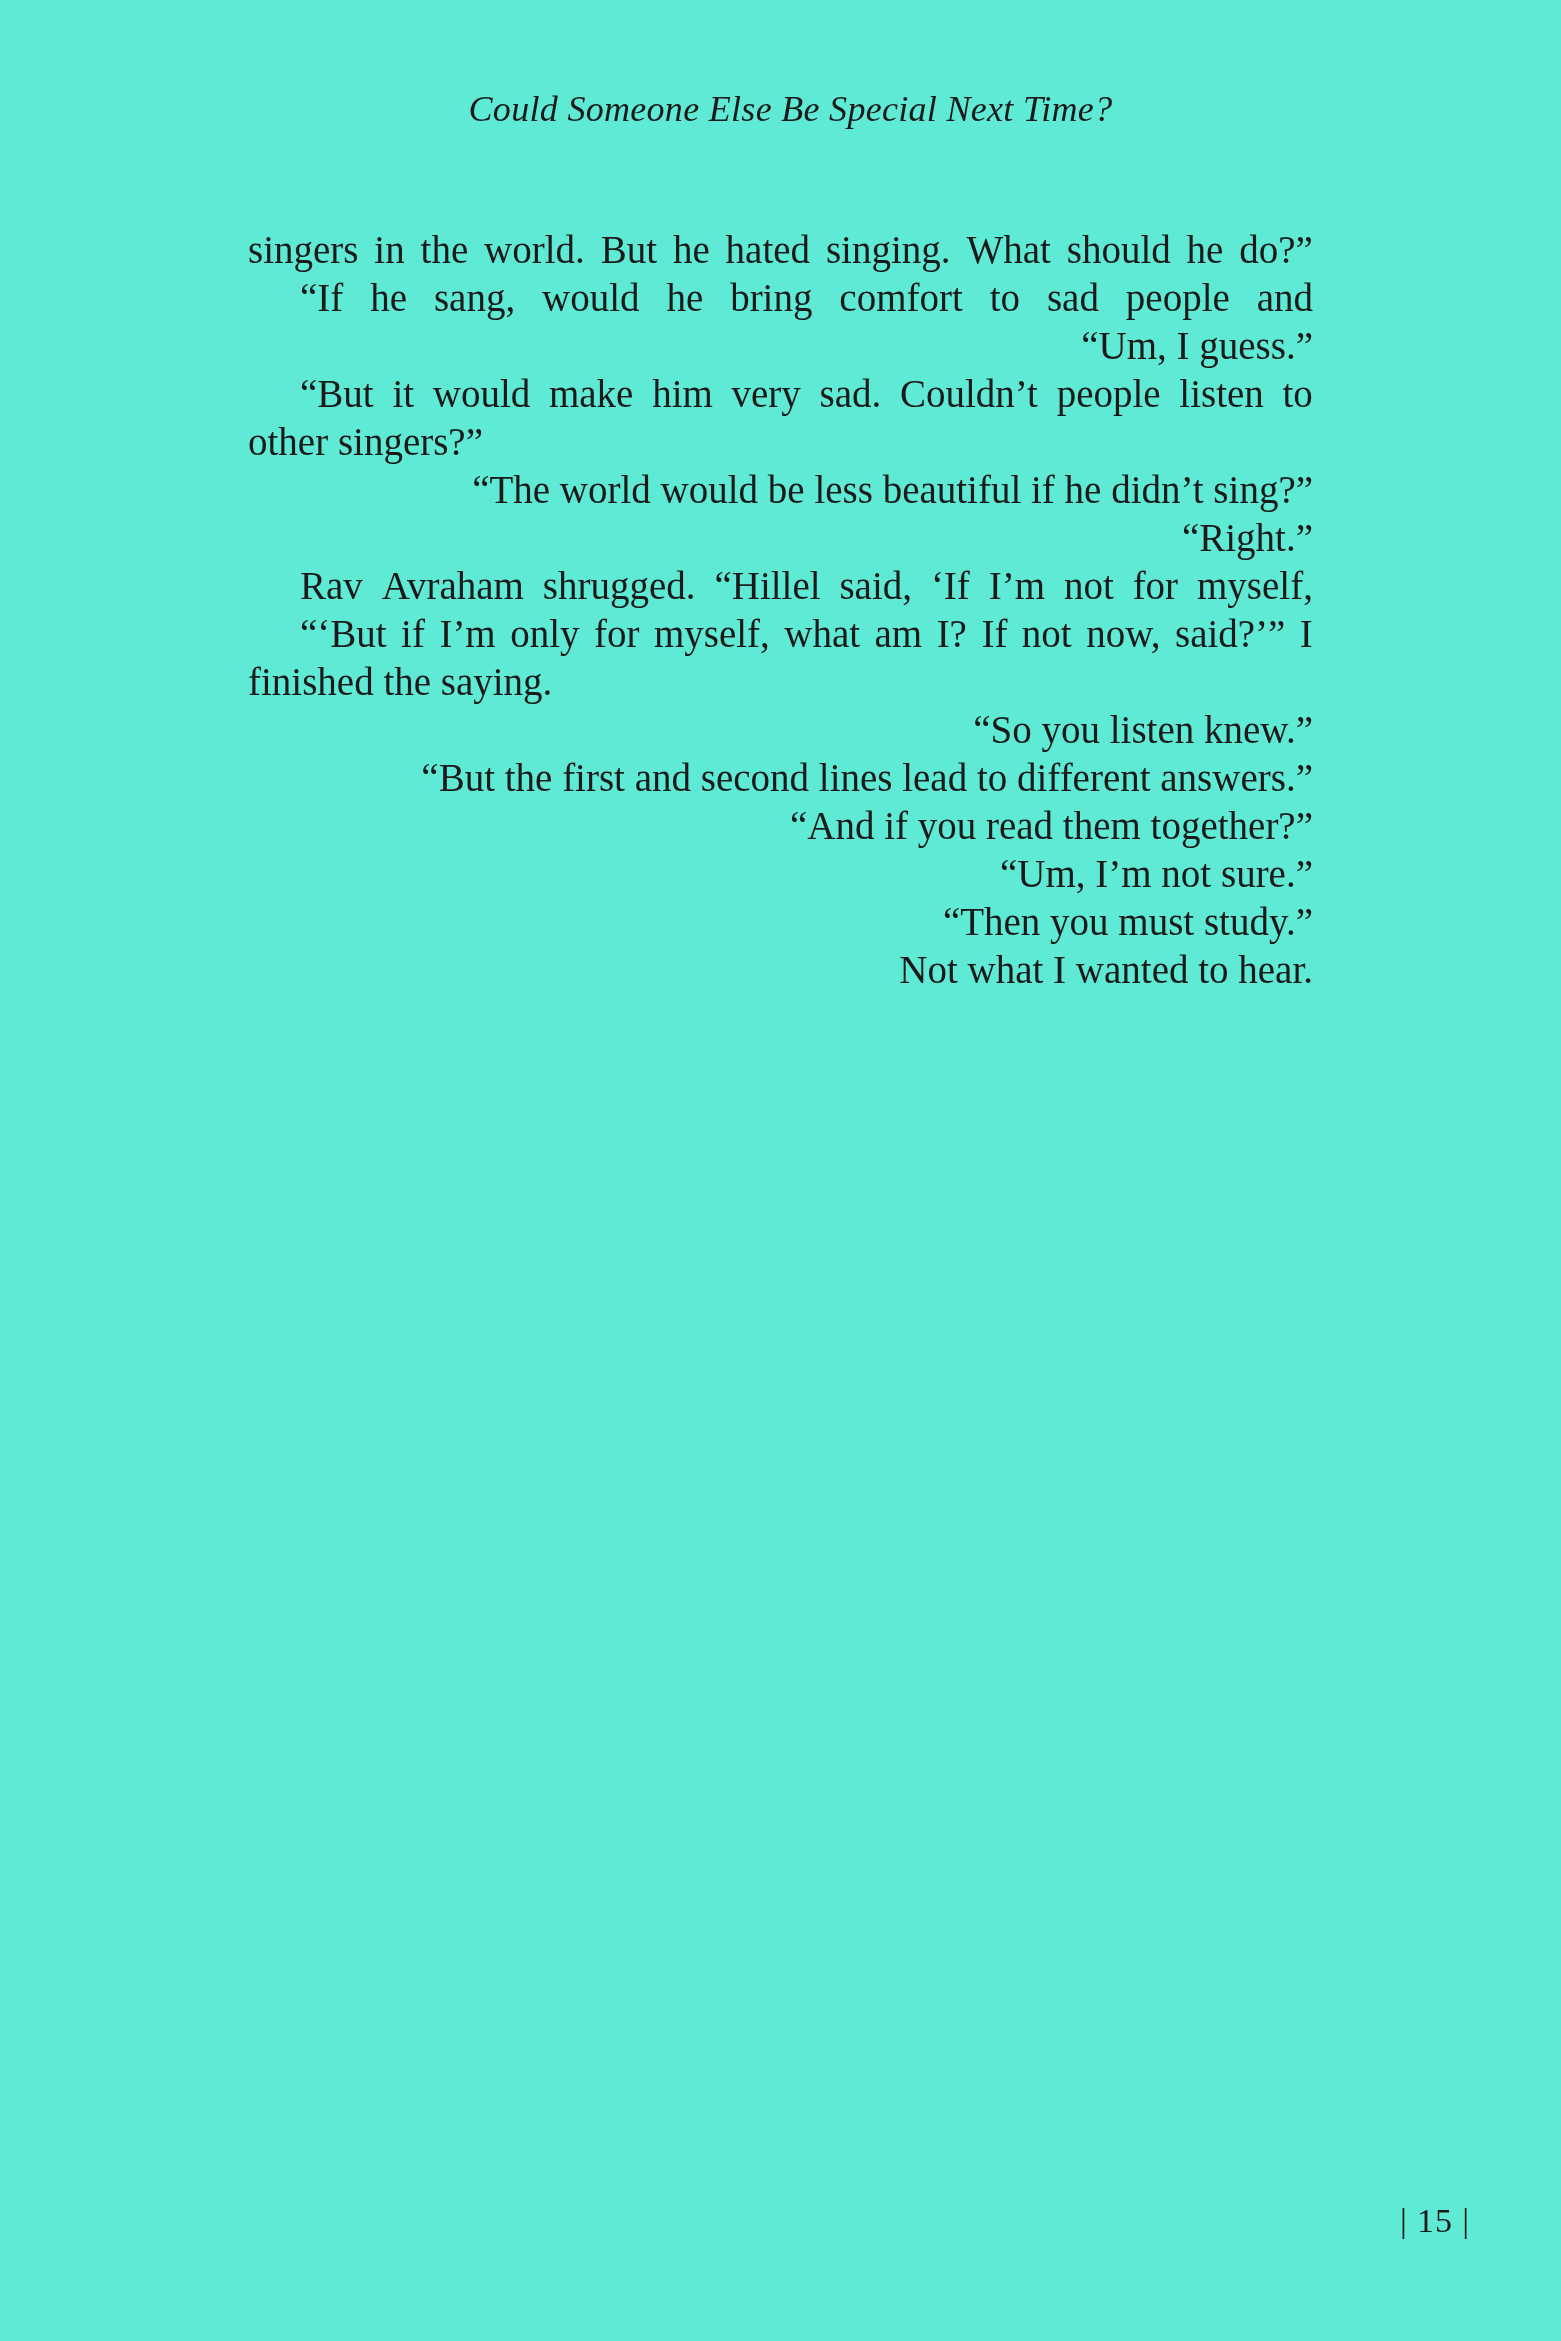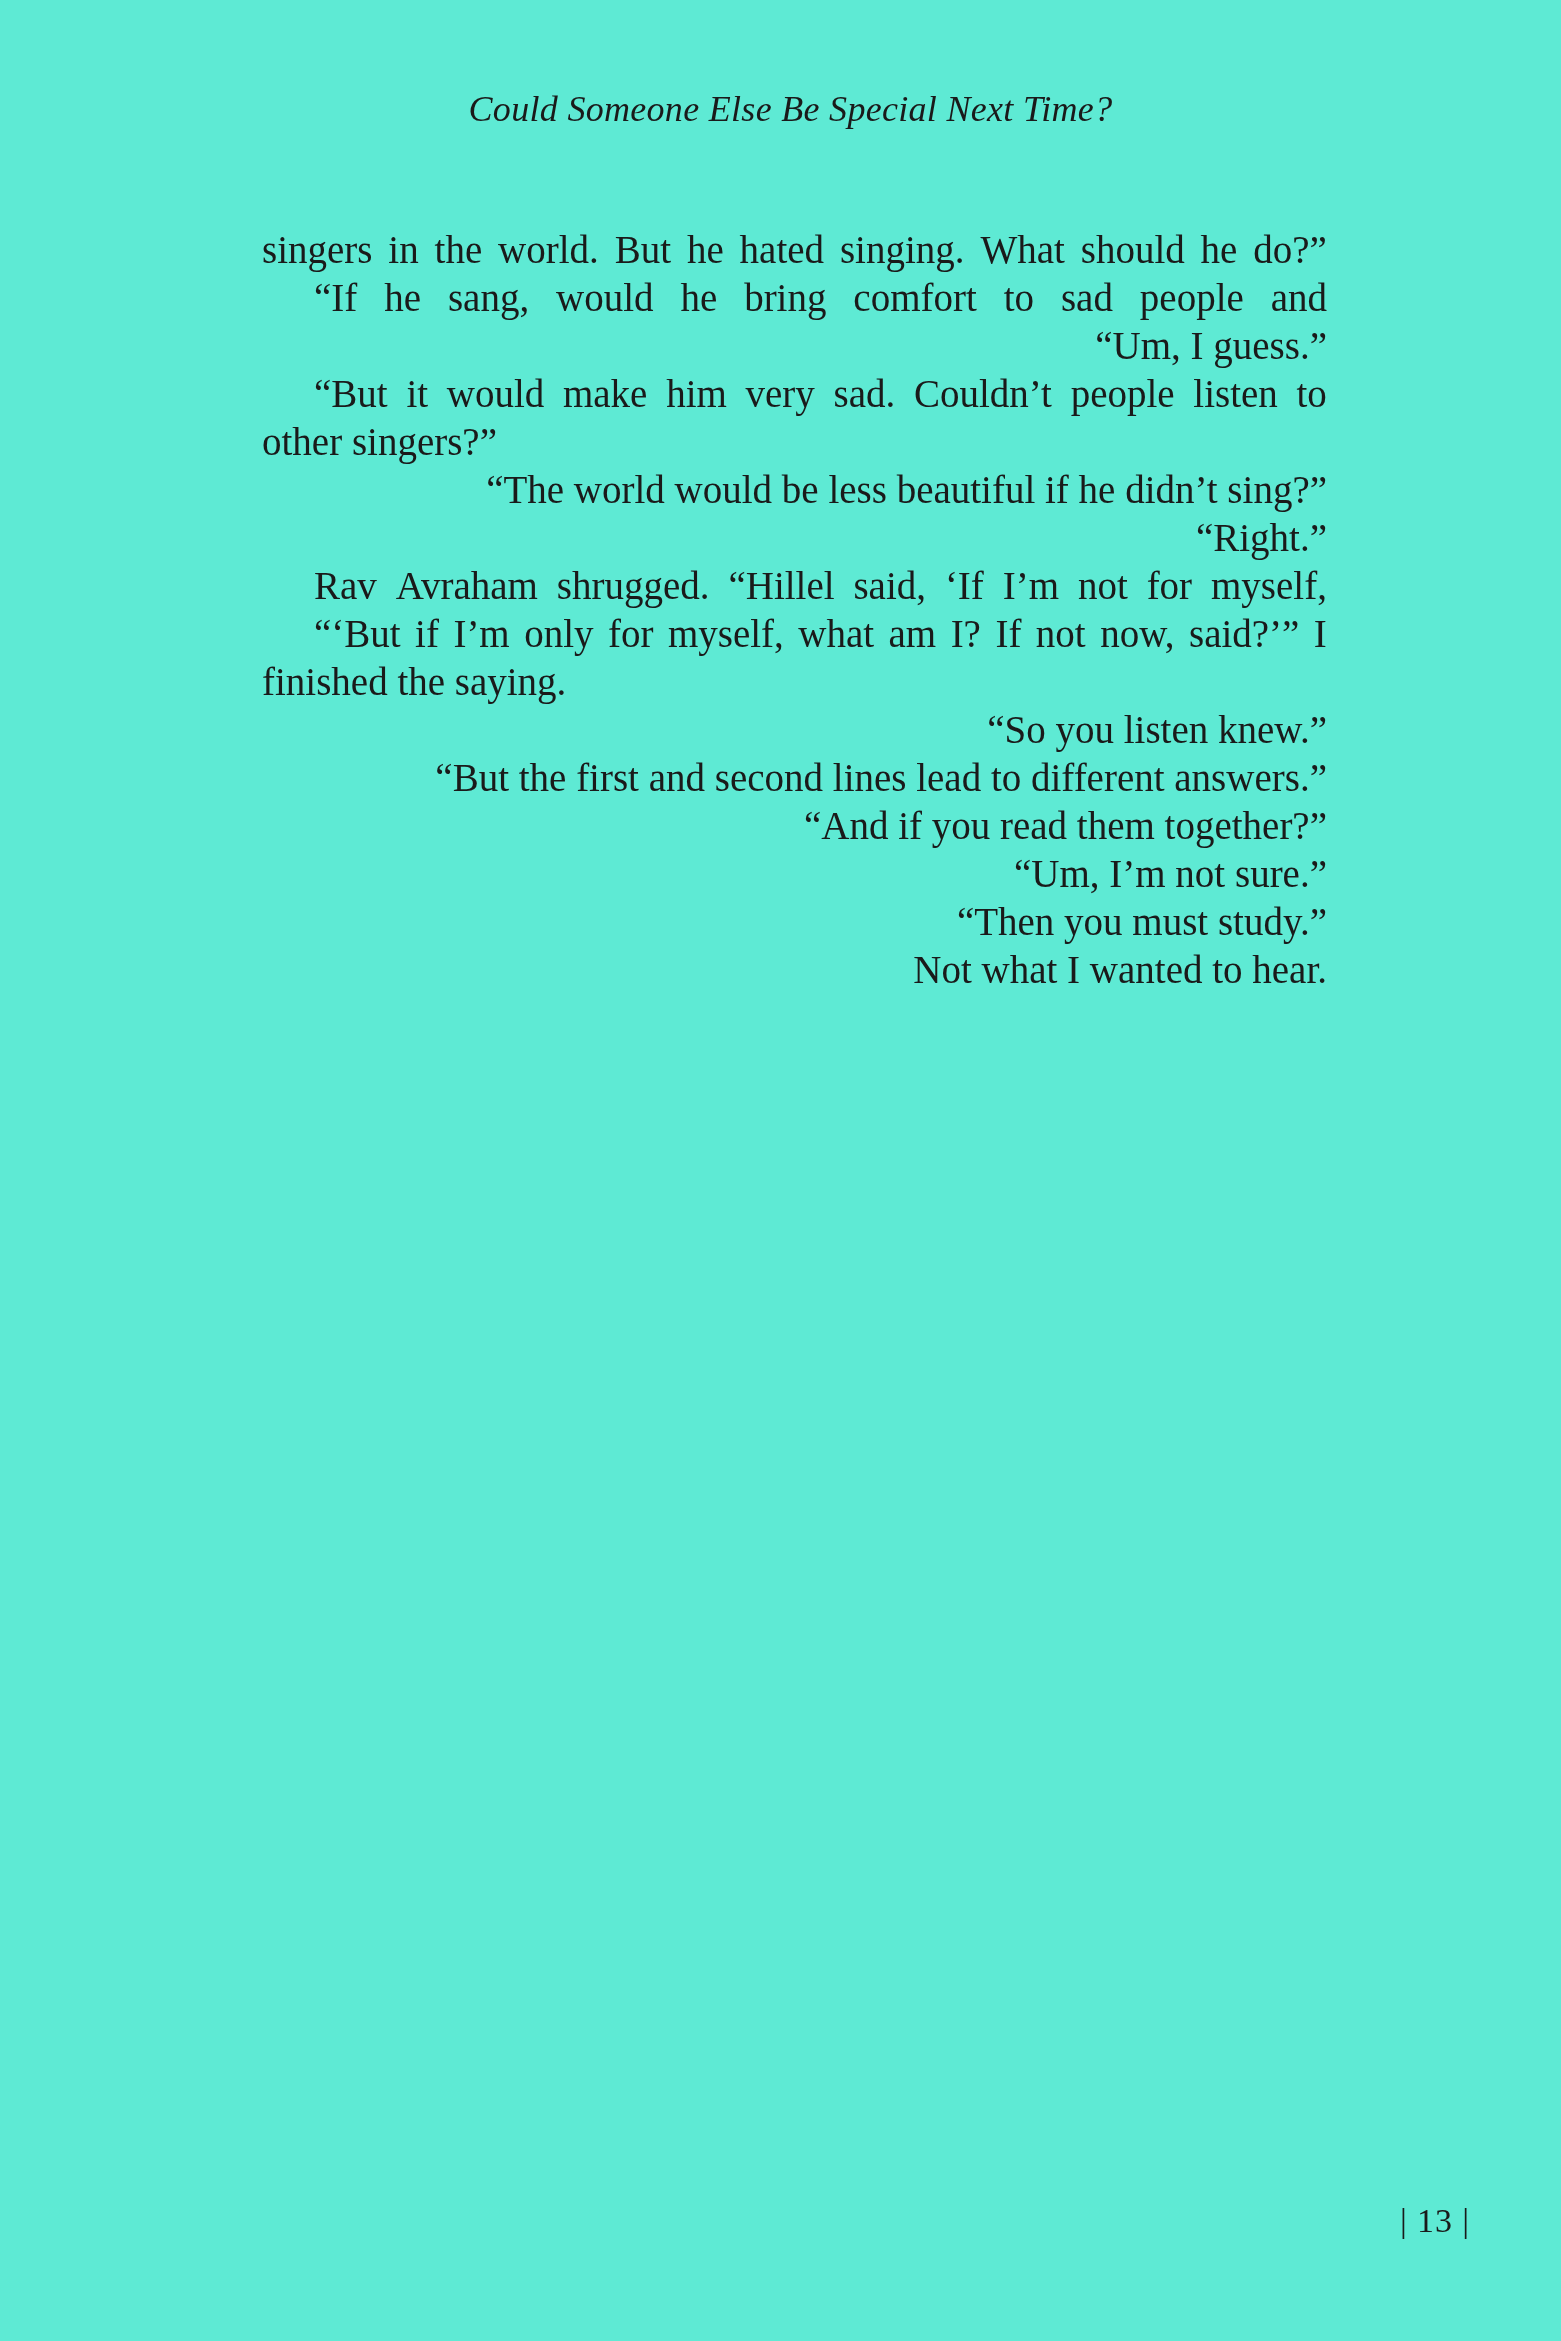--- a/index.html
+++ b/index.html
@@ -25,21 +25,21 @@
     width: 1065px;
     top: 88px;
     text-align: center;
     font-style: italic;
     font-size: 36px;
     line-height: 43px;
     letter-spacing: 0.3px;
   }
   .body-text {
     position: absolute;
-    left: 262px;
+    left: 248px;
     width: 1065px;
     top: 226px;
     font-size: 39px;
   }
   .line {
     height: 48px;
     line-height: 48px;
     white-space: nowrap;
   }
   .line.indent { padding-left: 52px; text-align: right; }
@@ -138,15 +138,15 @@
       </div>
       <div class="line">finished the saying.</div>
       <div class="line indent">“So you listen knew.”</div>
       <div class="line indent">“But the first and second lines lead to different answers.”</div>
       <div class="line indent">“And if you read them together?”</div>
       <div class="line indent">“Um, I’m not sure.”</div>
       <div class="line indent">“Then you must study.”</div>
       <div class="line indent">Not what I wanted to hear.</div>
     </div>
 
-  <div class="page-number">| 13 |</div>
+  <div class="page-number">| 15 |</div>
 </div>
 
 
 </body></html>

